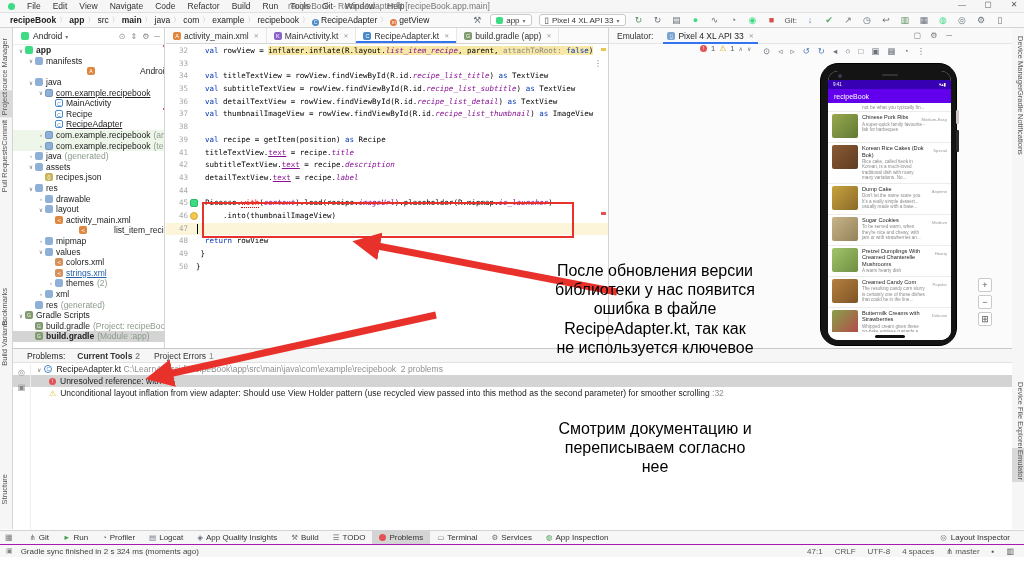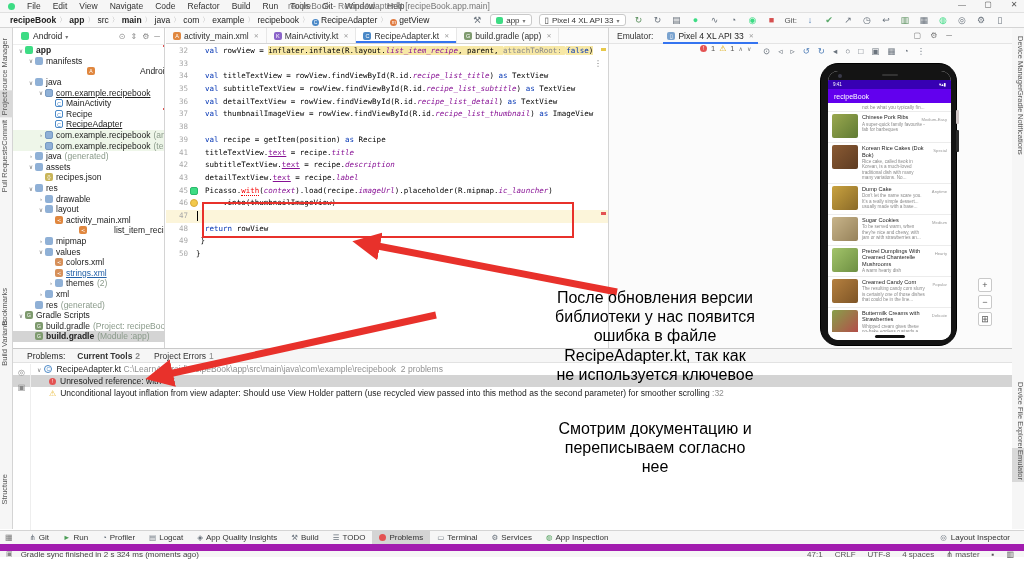--- a/index.html
+++ b/index.html
@@ -134,21 +134,21 @@
   
   .bottombar{position:absolute;left:0;top:530px;width:1024px;height:14px;background:#f6f6f6;border-top:1px solid #d4d4d4;display:flex;align-items:center;font-size:8px;color:#333;}
   .bb-corner{margin:0 10px 0 5px;color:#777;font-size:8px;}
   .bb-item{display:flex;align-items:center;gap:3px;padding:0 7px;height:13px;}
   .bb-item.sel{background:#d4d4d4;}
   .bb-ico{font-size:7.5px;color:#6a737d;}
   .bb-ico.red{width:7px;height:7px;border-radius:50%;background:#e35252;}
   .bb-ico.green{color:#4a9c55;}
   .bb-right{position:absolute;right:14px;display:flex;align-items:center;gap:4px;}
 
-  .statusbar{position:absolute;left:0;top:544px;width:1024px;height:13px;background:#f6f6f6;border-top:7px solid #a21caf;display:flex;align-items:center;font-size:8px;color:#444;}
+  .statusbar{position:absolute;left:0;top:544px;width:1024px;height:13px;background:#f6f6f6;border-top:1px solid #a21caf;display:flex;align-items:center;font-size:8px;color:#444;}
   .sb-ico{margin:0 8px 0 6px;color:#888;font-size:7px;}
   .sb-right{position:absolute;right:10px;display:flex;gap:12px;color:#555;}
 
   
   .anno-box{position:absolute;left:202px;top:202px;width:372px;height:36px;border:2px solid #e8312b;z-index:30;}
   .anno-text{position:absolute;z-index:40;font-size:16px;line-height:19.2px;color:#000;text-align:center;width:310px;left:500px;}
   .overlay{position:absolute;left:0;top:0;z-index:35;pointer-events:none;}
 </style>
 </head>
 <body>
@@ -447,20 +447,21 @@
         <div class="cline"><span class="lnum">33</span><span class="ltext"></span></div>
         <div class="cline"><span class="lnum">34</span><span class="ltext"><span class="tk-d">  </span><span class="tk-k">val</span><span class="tk-d"> titleTextView = rowView.findViewById(R.id.</span><span class="tk-p">recipe_list_title</span><span class="tk-d">) </span><span class="tk-k">as</span><span class="tk-d"> TextView</span></span></div>
         <div class="cline"><span class="lnum">35</span><span class="ltext"><span class="tk-d">  </span><span class="tk-k">val</span><span class="tk-d"> subtitleTextView = rowView.findViewById(R.id.</span><span class="tk-p">recipe_list_subtitle</span><span class="tk-d">) </span><span class="tk-k">as</span><span class="tk-d"> TextView</span></span></div>
         <div class="cline"><span class="lnum">36</span><span class="ltext"><span class="tk-d">  </span><span class="tk-k">val</span><span class="tk-d"> detailTextView = rowView.findViewById(R.id.</span><span class="tk-p">recipe_list_detail</span><span class="tk-d">) </span><span class="tk-k">as</span><span class="tk-d"> TextView</span></span></div>
         <div class="cline"><span class="lnum">37</span><span class="ltext"><span class="tk-d">  </span><span class="tk-k">val</span><span class="tk-d"> thumbnailImageView = rowView.findViewById(R.id.</span><span class="tk-p">recipe_list_thumbnail</span><span class="tk-d">) </span><span class="tk-k">as</span><span class="tk-d"> ImageView</span></span></div>
         <div class="cline"><span class="lnum">38</span><span class="ltext"></span></div>
         <div class="cline"><span class="lnum">39</span><span class="ltext"><span class="tk-d">  </span><span class="tk-k">val</span><span class="tk-d"> recipe = getItem(position) </span><span class="tk-k">as</span><span class="tk-d"> Recipe</span></span></div>
         <div class="cline"><span class="lnum">41</span><span class="ltext"><span class="tk-d">  titleTextView.</span><span class="tk-pu">text</span><span class="tk-d"> = recipe.</span><span class="tk-p">title</span></span></div>
         <div class="cline"><span class="lnum">42</span><span class="ltext"><span class="tk-d">  subtitleTextView.</span><span class="tk-pu">text</span><span class="tk-d"> = recipe.</span><span class="tk-p">description</span></span></div>
         <div class="cline"><span class="lnum">43</span><span class="ltext"><span class="tk-d">  detailTextView.</span><span class="tk-pu">text</span><span class="tk-d"> = recipe.</span><span class="tk-p">label</span></span></div>
+        <div class="cline"><span class="lnum">44</span><span class="ltext"></span></div>
         <div class="cline"><span class="lnum">45</span><span class="gicon launcher"></span><span class="ltext"><span class="tk-d">  Picasso.</span><span class="tk-e">with</span><span class="tk-d">(</span><span class="tk-p">context</span><span class="tk-d">).load(recipe.</span><span class="tk-p">imageUrl</span><span class="tk-d">).placeholder(R.mipmap.</span><span class="tk-p">ic_launcher</span><span class="tk-d">)</span></span></div>
         <div class="cline"><span class="lnum">46</span><span class="gicon bulb"></span><span class="ltext"><span class="tk-d">      .into(thumbnailImageView)</span></span></div>
         <div class="cline cur"><span class="lnum">47</span><span class="ltext"></span><span class="caret"></span></div>
         <div class="cline"><span class="lnum">48</span><span class="ltext"><span class="tk-d">  </span><span class="tk-k">return</span><span class="tk-d"> rowView</span></span></div>
         <div class="cline"><span class="lnum">49</span><span class="ltext"><span class="tk-d"> }</span></span></div>
         <div class="cline"><span class="lnum">50</span><span class="ltext"><span class="tk-d">}</span></span></div>
       </div>
     <div class="ed-scroll-mark" style="top:20px;background:#e8c94a;"></div>
     <div class="ed-scroll-mark" style="top:184px;background:#e35252;"></div>
   </div>
@@ -690,21 +691,21 @@
         <span>UTF-8</span>
         <span>4 spaces</span>
         <span>⋔ master</span>
         <span>▪</span>
         <span>▥</span>
       </span>
   </div>
 
   <div class="anno-box"></div>
 
-  <div class="anno-text" style="top:288px;" id="anno1">
+  <div class="anno-text" style="top:261px;" id="anno1">
       <div>После обновления версии</div>
       <div>библиотеки у нас появится</div>
       <div>ошибка в файле</div>
       <div>RecipeAdapter.kt, так как</div>
       <div>не используется ключевое</div>
     </div>
   <div class="anno-text" style="top:419px;" id="anno2">
       <div>Смотрим документацию и</div>
       <div>переписываем согласно</div>
       <div>нее</div>

